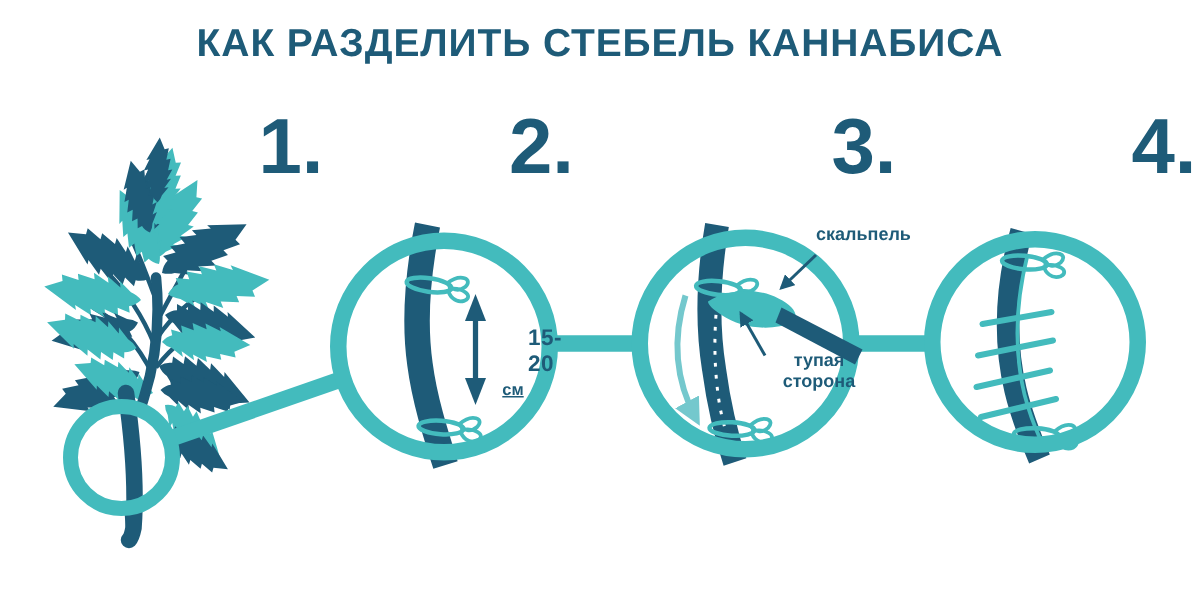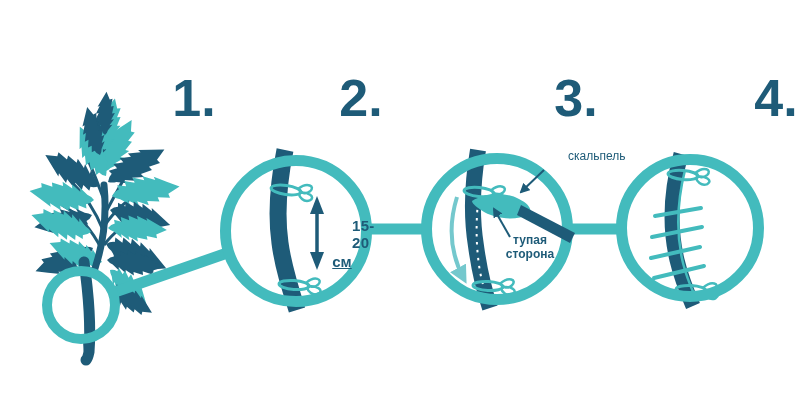--- a/index.html
+++ b/index.html
@@ -18,26 +18,26 @@
   }
   .step-num.n1{left:159px}
   .step-num.n2{left:326px}
   .step-num.n3{left:541px}
   .step-num.n4{left:741px}
   .measure-label{
     position:absolute;left:320px;top:218px;width:44px;text-align:center;
     font-weight:bold;color:#1E5B78;line-height:1.1;
   }
   .measure-label .val{display:block;font-size:15px;letter-spacing:.3px;margin-left:32px;}
-  .measure-label .unit{display:block;font-size:15px;margin-top:3px;text-decoration:underline;}
+  .measure-label .unit{display:block;font-size:11px;margin-top:3px;text-decoration:underline;}
   .scalpel-label{
-    position:absolute;left:568px;top:149px;font-size:12px;font-weight:normal;color:#1E5B78;white-space:nowrap;
+    position:absolute;left:544px;top:149px;font-size:12px;font-weight:bold;color:#1E5B78;white-space:nowrap;
   }
   .blunt-label{
-    position:absolute;left:496px;top:233px;width:68px;text-align:center;
+    position:absolute;left:512px;top:233px;width:68px;text-align:center;
     font-size:12px;font-weight:bold;color:#1E5B78;line-height:14px;
   }
   .blunt-label span{display:block;}
 </style>
 </head>
 <body>
 
 <div class="canvas">
 
   <svg class="scene" viewBox="0 0 800 400" xmlns="http://www.w3.org/2000/svg">
@@ -141,20 +141,21 @@
         <line x1="652" y1="237" x2="702" y2="227"></line>
         <line x1="651" y1="258" x2="700" y2="247"></line>
         <line x1="654" y1="278" x2="704" y2="266"></line>
       </g>
       <use href="#tie" transform="translate(683,175) rotate(5)"></use>
       <use href="#tie" transform="translate(691,290) rotate(3)"></use>
       <circle cx="690" cy="228" r="68.5" fill="none" stroke="#43BBBD" stroke-width="11"></circle>
     </g>
   </svg>
 
+  <div class="title">КАК РАЗДЕЛИТЬ СТЕБЕЛЬ КАННАБИСА</div>
 
   <div class="step-num n1">1.</div>
   <div class="step-num n2">2.</div>
   <div class="step-num n3">3.</div>
   <div class="step-num n4">4.</div>
 
   <div class="measure-label">
     <span class="val">15-20</span>
     <span class="unit">см</span>
   </div>

